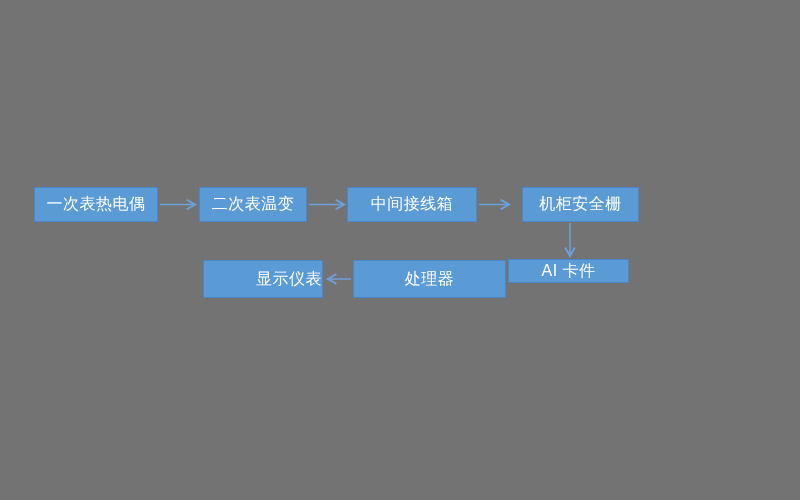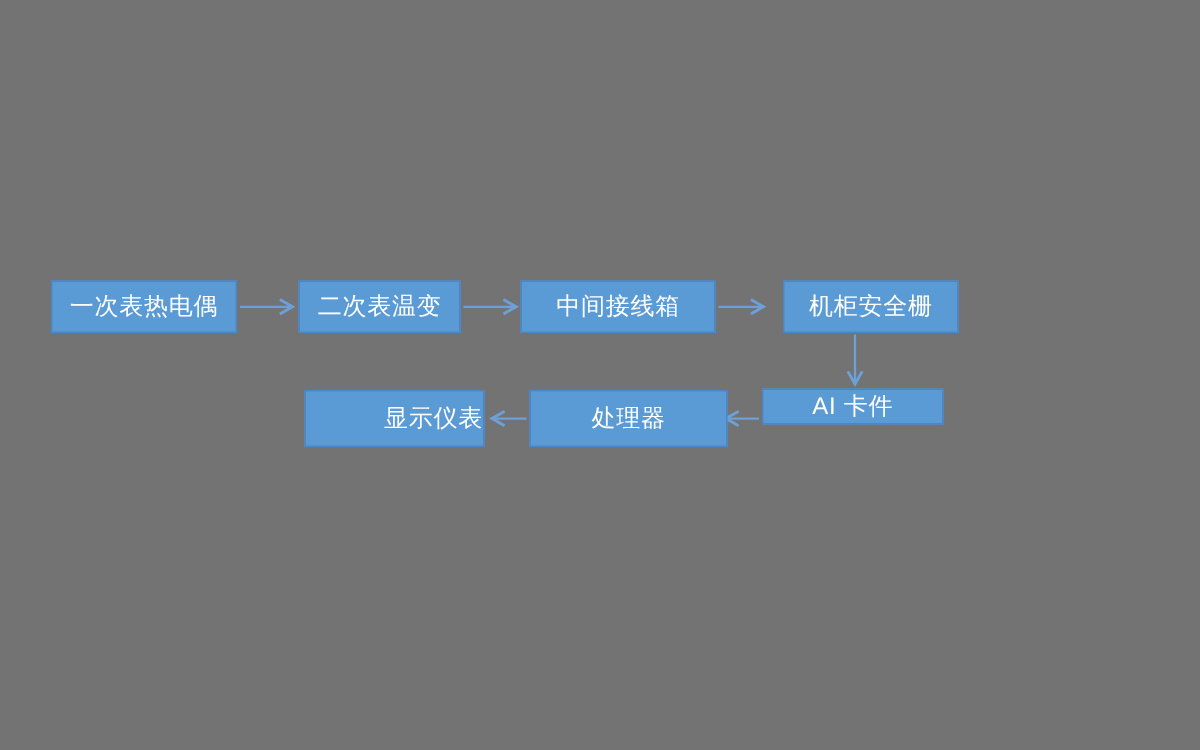--- a/index.html
+++ b/index.html
@@ -28,21 +28,21 @@
     letter-spacing: 0.5px;
     white-space: nowrap;
   }
   
   .n1 { left: 34px;  top: 187px; width: 124px; height: 35px; }
   .n2 { left: 199px; top: 187px; width: 108px; height: 35px; font-family: Liberation Mono, monospace; }
   .n3 { left: 347px; top: 187px; width: 130px; height: 35px; }
   .n4 { left: 512px; top: 187px; width: 117px; height: 35px; margin-left: 10px; }
   
   .n5 { left: 508px; top: 259px; width: 121px; height: 24px; }
-  .n6 { left: 353px; top: 260px; width: 132px; height: 38px; }
+  .n6 { left: 353px; top: 260px; width: 153px; height: 38px; }
   .n7 { left: 203px; top: 260px; width: 120px; height: 38px; justify-content: flex-end; }
   .arrow-layer {
     position: absolute; left: 0; top: 0;
     width: 800px; height: 500px;
     pointer-events: none;
   }
 </style>
 </head>
 <body>
 

